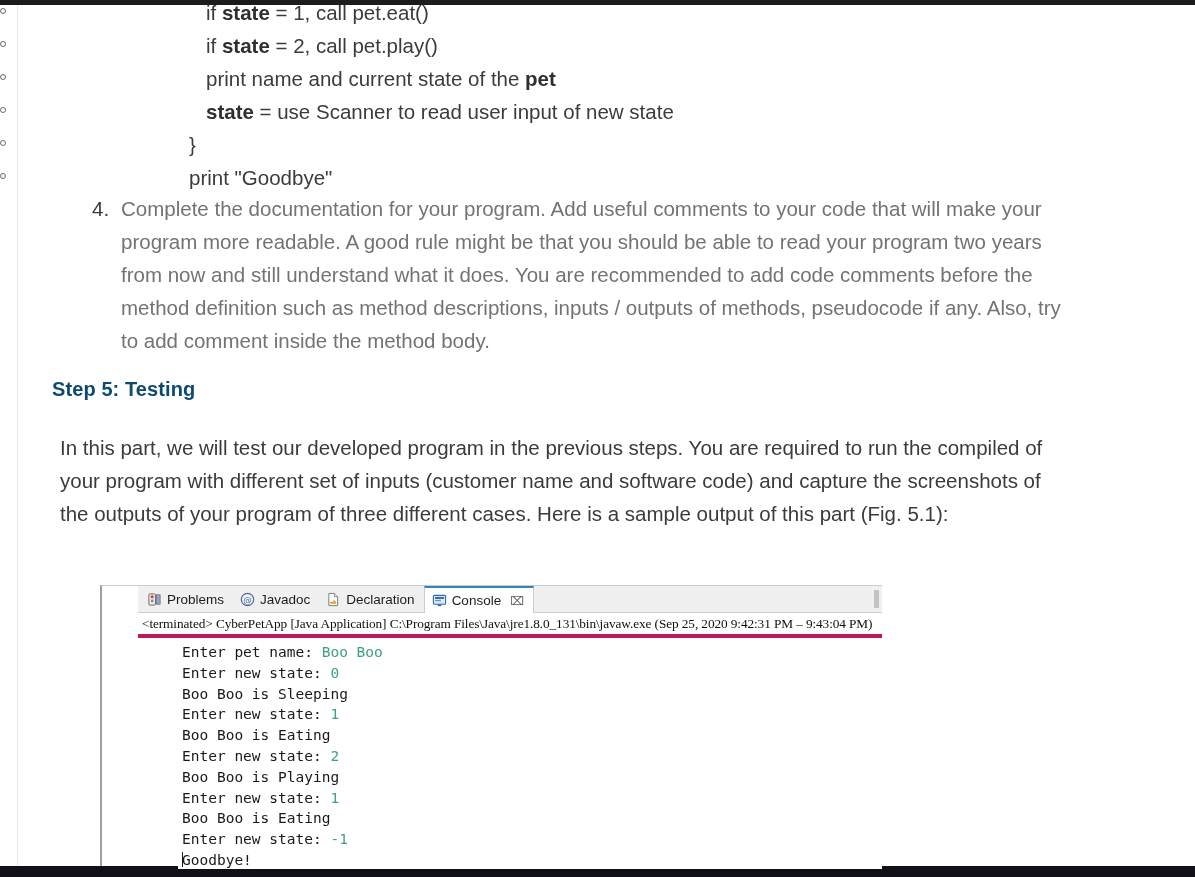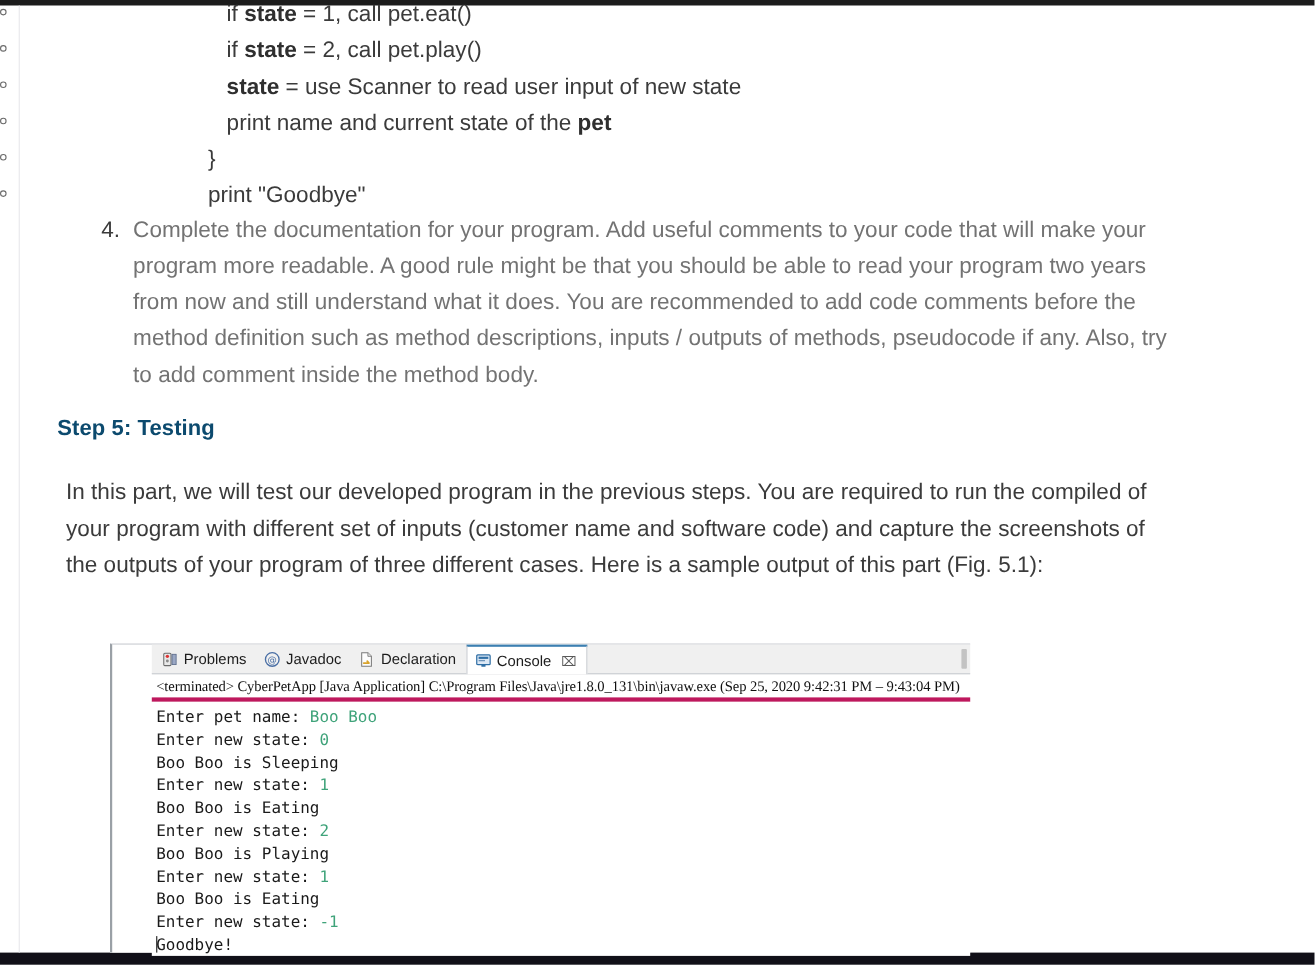--- a/index.html
+++ b/index.html
@@ -185,20 +185,21 @@
     white-space: nowrap;
     letter-spacing: -0.1px;
     font-family: Liberation Serif, serif;
   }
 
   .console-body {
     padding: 4px 0 0 4px;
     background: #ffffff;
     height: 231px;
     overflow: hidden;
+    margin-left: 40px;
   }
   .cline {
     font-family: "DejaVu Sans Mono", monospace;
     font-size: 14.5px;
     line-height: 20.8px;
     color: #1a1a1a;
     white-space: pre;
   }
   .cin { color: #3fa37a; }
   .caret {
@@ -215,22 +216,22 @@
 
 <div class="chrome-top"></div>
 <div class="chrome-bottom"></div>
 <div class="doc-rule"></div>
 
 <div class="page">
 
   <ul class="sublist" id="sublist">
       <li class="lvl-a"><span class="bullet"></span><span class="txt"><span>if </span><b>state</b><span> = 1, call pet.eat()</span></span></li>
       <li class="lvl-a"><span class="bullet"></span><span class="txt"><span>if </span><b>state</b><span> = 2, call pet.play()</span></span></li>
+      <li class="lvl-a"><span class="bullet"></span><span class="txt"><span>print name and current state of the </span><b>pet</b></span></li>
       <li class="lvl-a"><span class="bullet"></span><span class="txt"><b>state</b><span> = use Scanner to read user input of new state</span></span></li>
-      <li class="lvl-a"><span class="bullet"></span><span class="txt"><span>print name and current state of the </span><b>pet</b></span></li>
       <li class="lvl-b"><span class="bullet"></span><span class="txt"><span>}</span></span></li>
       <li class="lvl-b"><span class="bullet"></span><span class="txt"><span>print "Goodbye"</span></span></li>
     </ul>
 
   <div class="numitem">
     <span class="num">4.</span>
     <div class="body">Complete the documentation for your program. Add useful comments to your code that will make your program more readable. A good rule might be that you should be able to read your program two years from now and still understand what it does. You are recommended to add code comments before the method definition such as method descriptions, inputs / outputs of methods, pseudocode if any. Also, try to add comment inside the method body.</div>
   </div>
 
   <div class="heading">Step 5: Testing</div>

